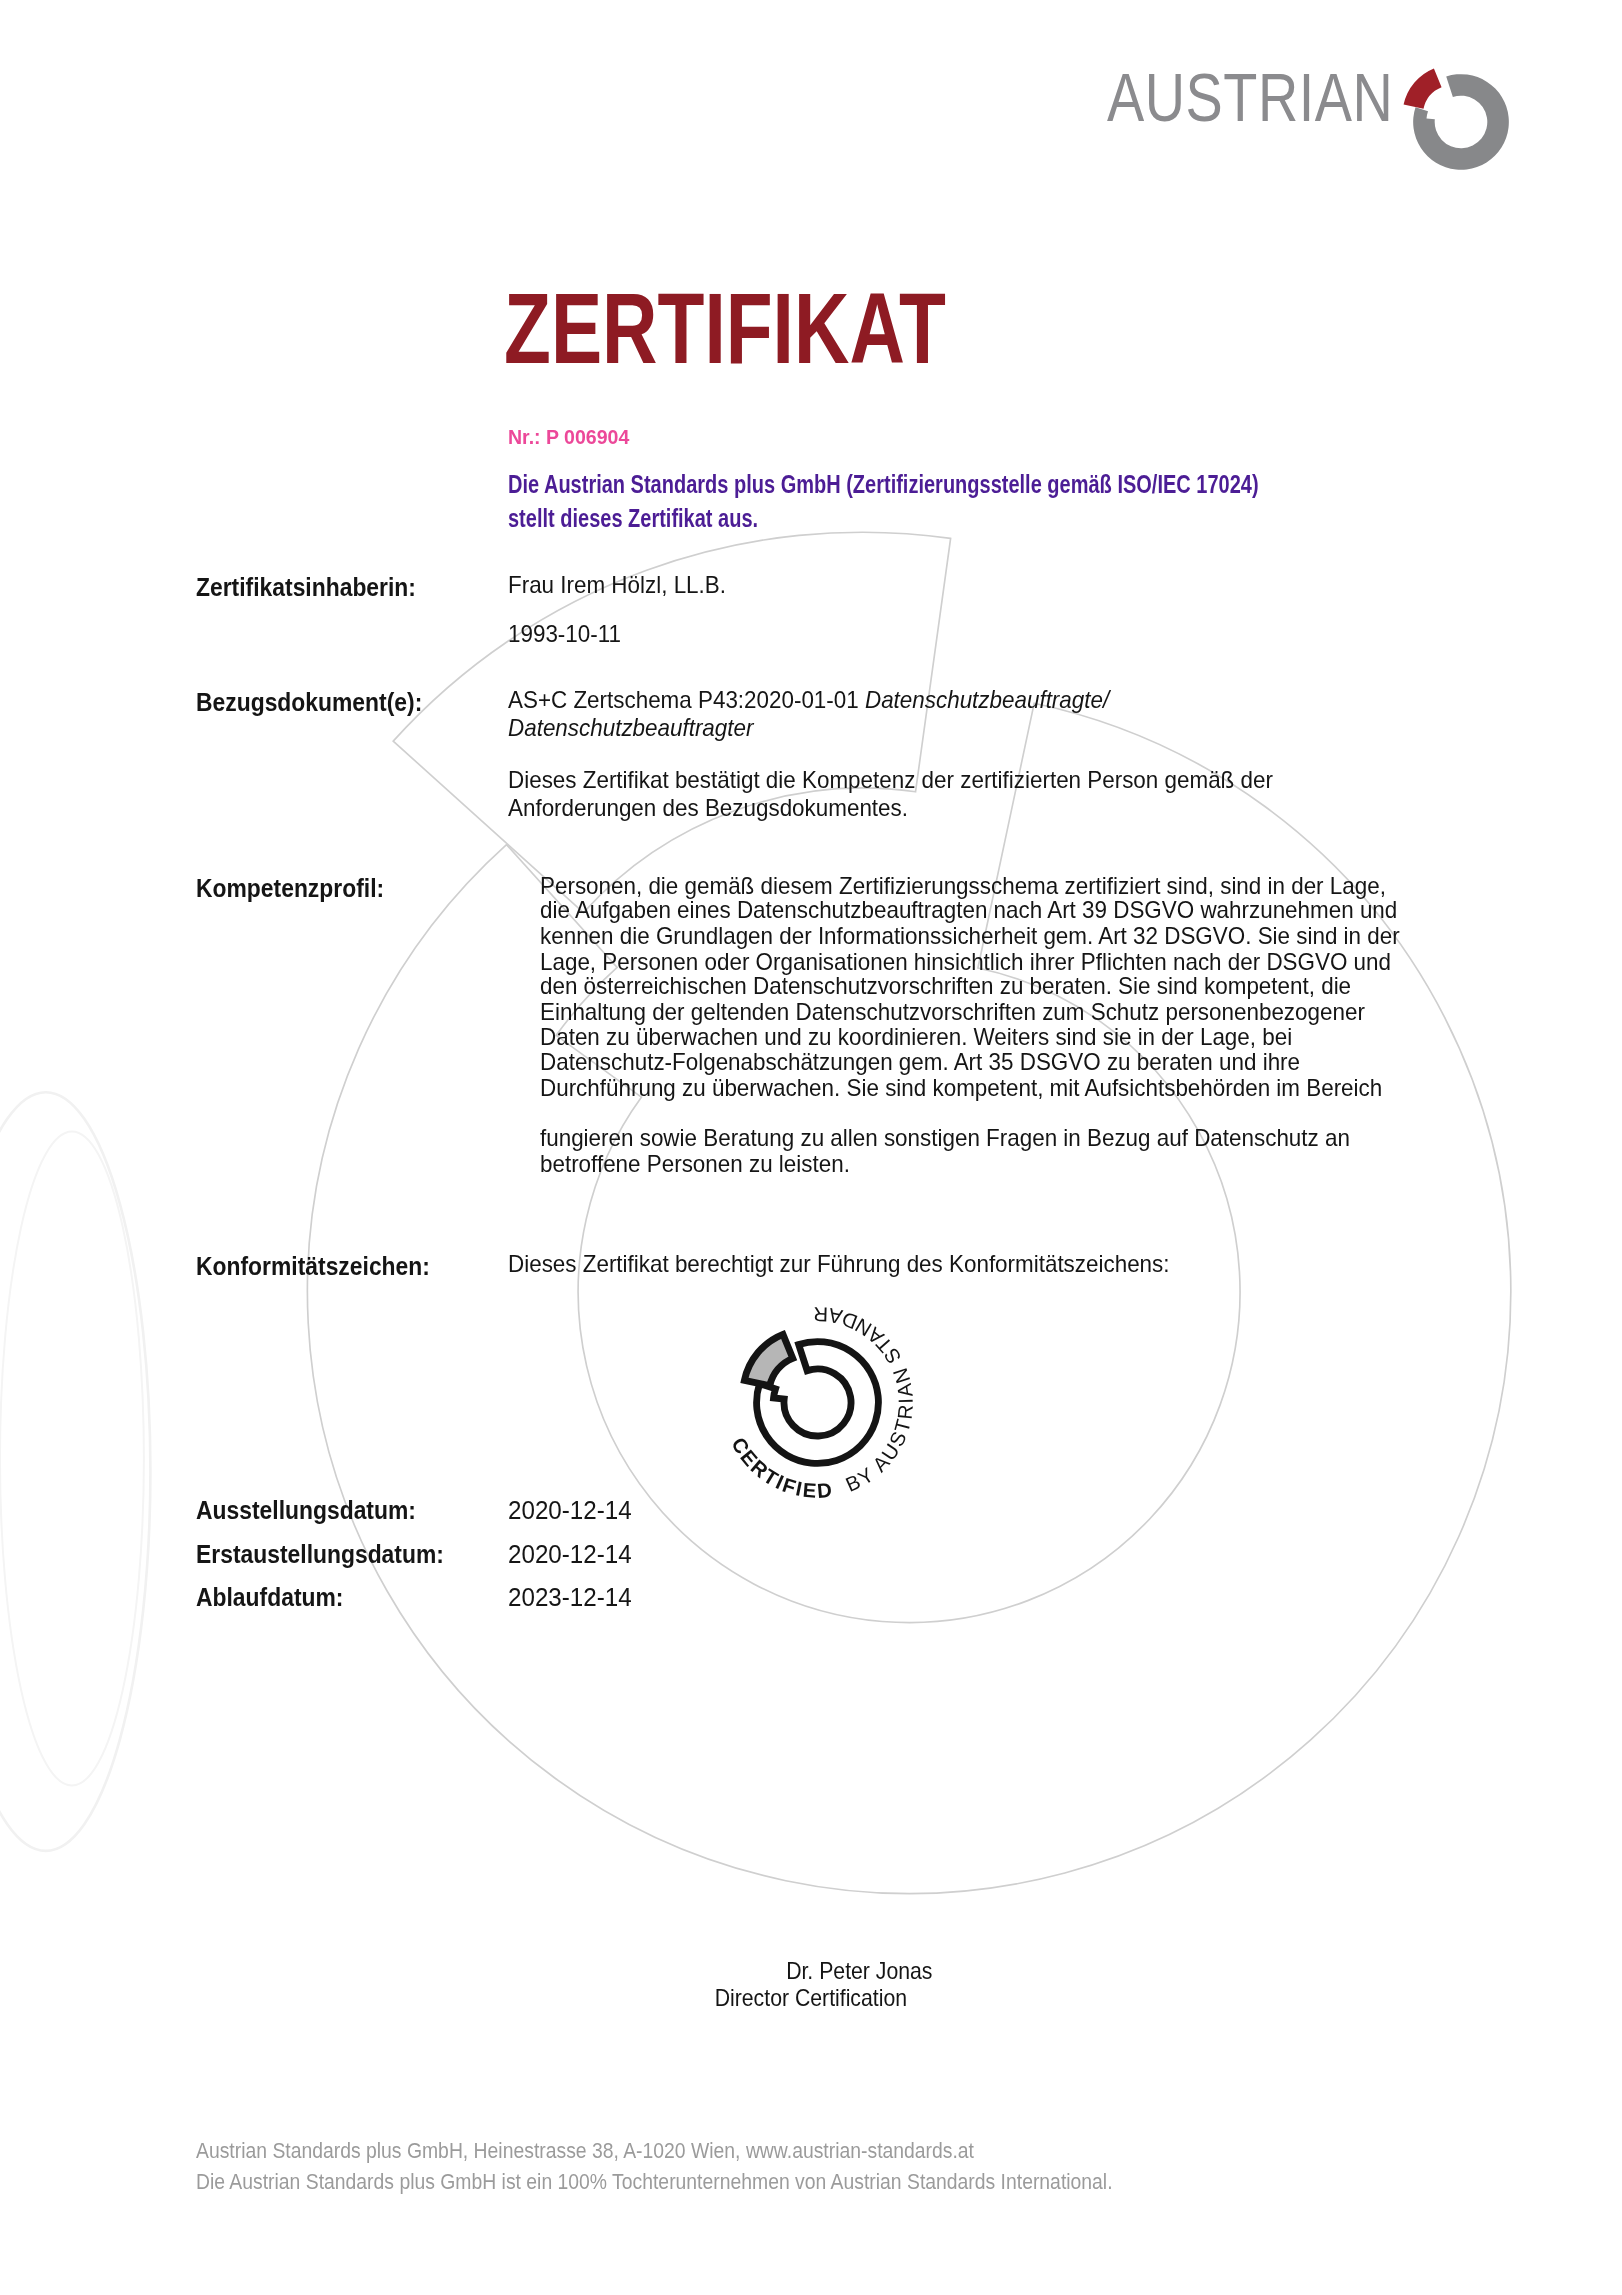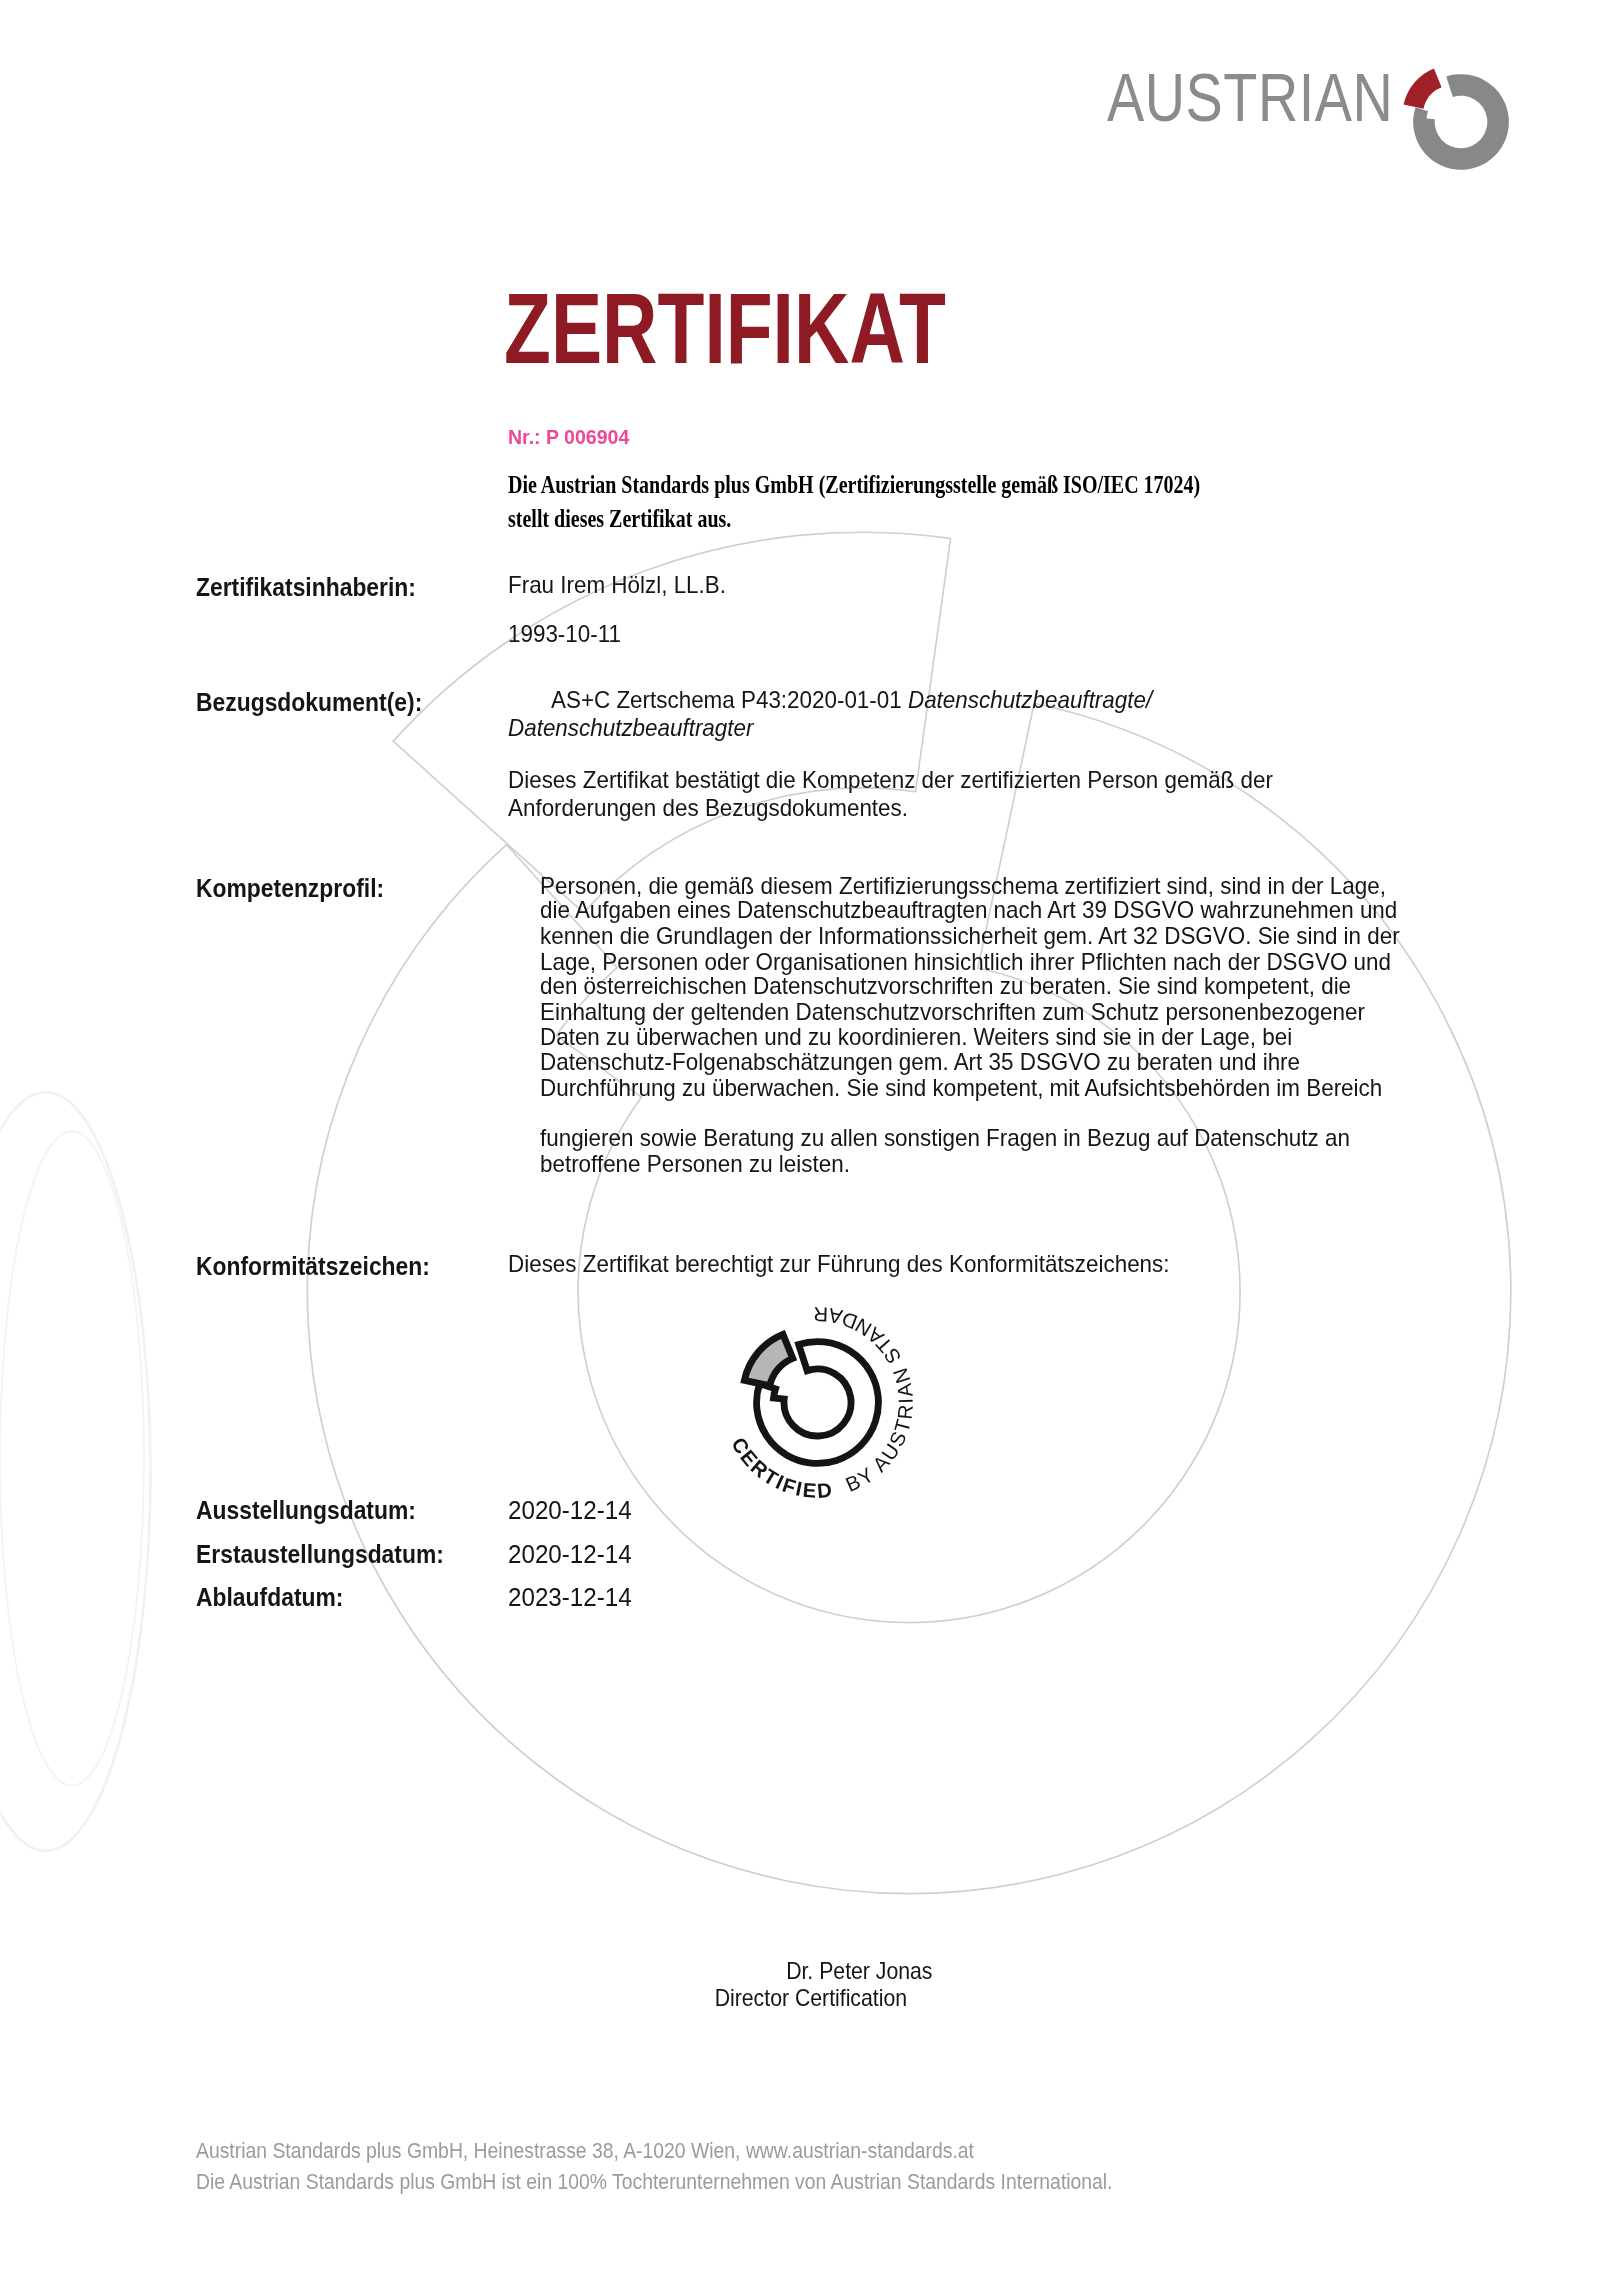--- a/index.html
+++ b/index.html
@@ -22,30 +22,30 @@
   
   .watermark-svg{position:absolute;left:0;top:0;width:1622px;height:2295px;}
 
   
   .brand-line1{position:absolute;top:63px;right:229px;font-size:68px;line-height:1;font-weight:400;color:#8b8b8e;letter-spacing:0.7px;text-align:right;}
   .brand-line2{position:absolute;top:107px;right:229px;font-size:75px;line-height:1;font-weight:700;color:#8e1b23;letter-spacing:0;text-align:right;}
   .brand-mark-svg{position:absolute;left:1400px;top:61px;width:122px;height:122px;}
 
   .title{position:absolute;left:504px;top:275px;font-size:101px;line-height:1.05;font-weight:700;color:#8e1b23;margin:0;}
   .cert-no{position:absolute;left:508px;top:425px;font-size:21px;font-weight:700;color:#ec4899;}
-  .issuer-line{position:absolute;left:508px;font-size:25px;font-weight:700;color:#000000;line-height:1;font-family:Liberation Serif, serif;}
+  .issuer-line{position:absolute;left:508px;font-size:25px;font-weight:700;color:#4c1d95;line-height:1;}
   .issuer-1{top:472px;} .issuer-2{top:506px;}
 
   .field-label{position:absolute;left:196px;font-size:26px;font-weight:700;color:#151515;line-height:1;}
   .value{position:absolute;left:508px;font-size:23.6px;font-weight:400;color:#151515;line-height:1;}
   .italic{font-style:italic;}
 
   .lbl-holder{top:574px;} .val-holder-name{top:574px;} .val-holder-birth{top:623px;}
   .lbl-ref{top:689px;}
-  .val-doc-1{top:689px;margin-left:43px;} .val-doc-2{top:717px;}
+  .val-doc-1{top:689px;} .val-doc-2{top:717px;}
   .val-note-1{top:769px;} .val-note-2{top:797px;}
   .lbl-komp{top:875px;}
   .komp-line{position:absolute;left:508px;font-size:23.6px;line-height:1;color:#151515;margin-left:32px;}
   .lbl-konf{top:1253px;} .val-konf{top:1253px;}
 
   .seal-svg{position:absolute;left:705px;top:1290px;width:225px;height:225px;}
   .seal-text{font-family:"Liberation Sans","DejaVu Sans",sans-serif;letter-spacing:2.2px;fill:#141414;}
 
   .lbl-date1{top:1497px;} .lbl-date2{top:1541px;} .lbl-date3{top:1584px;}
   .val-date{font-size:26px;}

